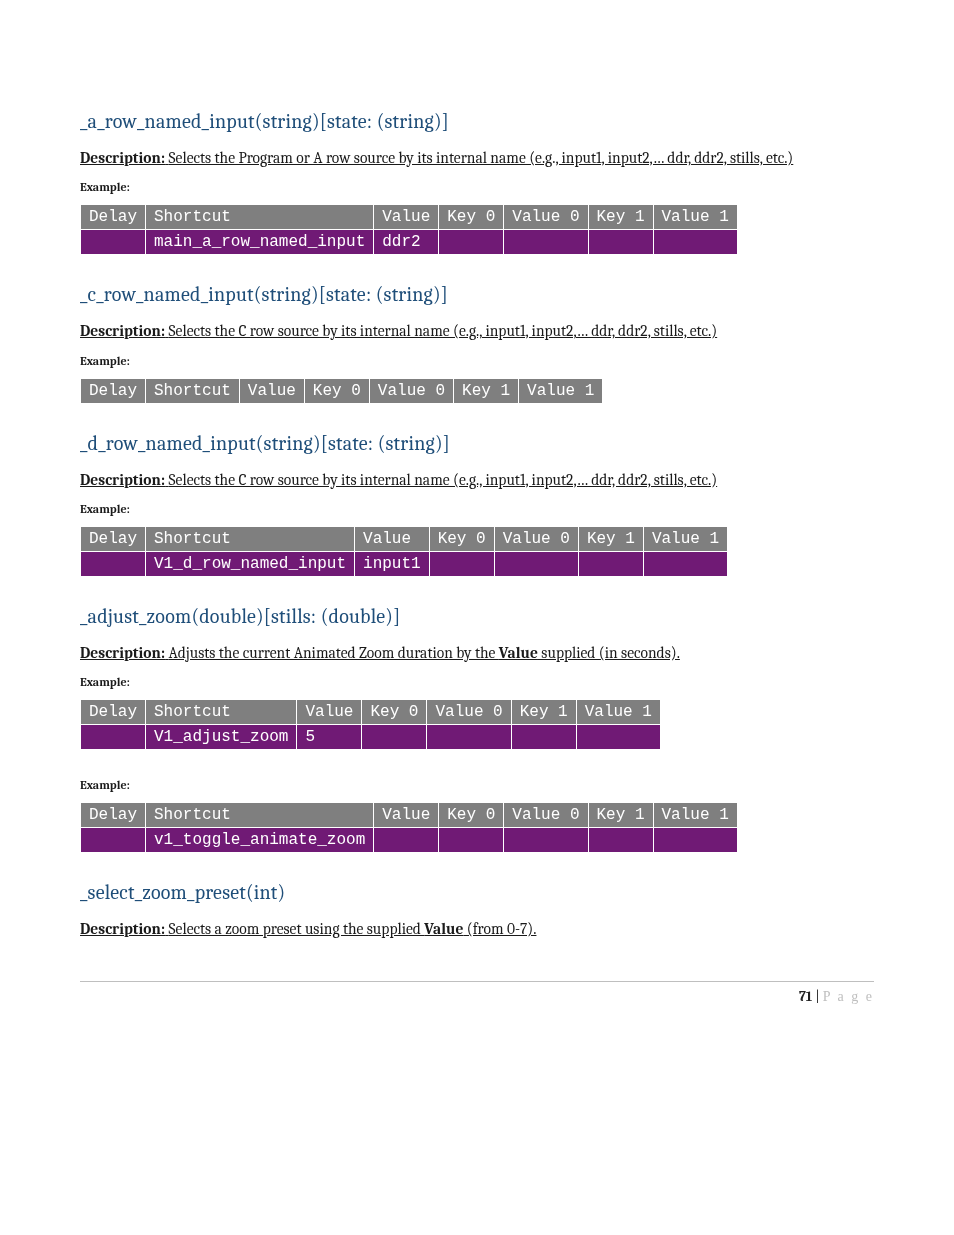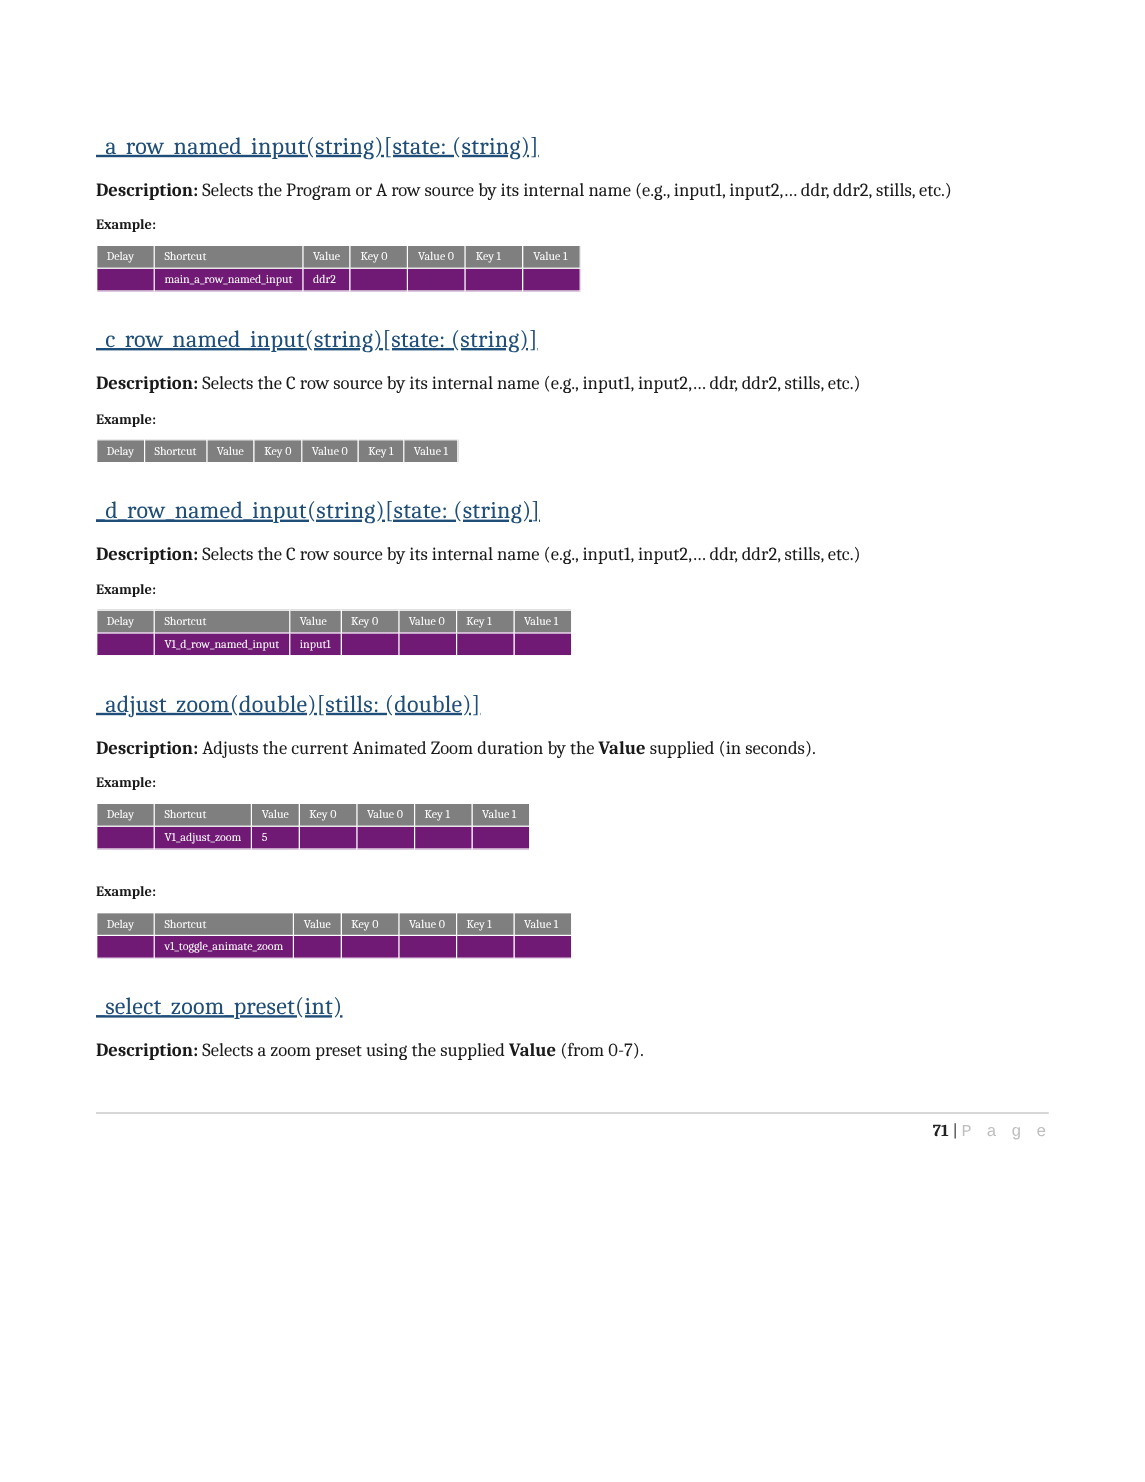--- a/index.html
+++ b/index.html
@@ -1,30 +1,30 @@
 <!DOCTYPE html>
 <html><head>
 <meta charset="utf-8">
 <style>
 * { box-sizing: border-box; margin: 0; padding: 0; }
 html, body { width: 954px; background: #fff; font-family: Cambria, Georgia, "Times New Roman", serif; color: #1a1a1a; }
 .page { padding: 110px 80px 40px 80px; min-height: 1160px; position: relative; }
 .section { margin-bottom: 28px; }
-h3.fn { color: #1f4e79; font-size: 20px; font-weight: 400; margin-bottom: 14px; letter-spacing: 0.2px; text-decoration: underline; }
-.desc { font-size: 15.5px; line-height: 1.5; margin-bottom: 10px; text-align: justify; }
+h3.fn { color: #1f4e79; font-size: 20px; font-weight: 400; margin-bottom: 14px; letter-spacing: 0.2px; }
+.desc { font-size: 15.5px; line-height: 1.5; margin-bottom: 10px; text-align: justify; text-decoration: underline; }
 .desc b { font-weight: bold; }
 .example-label { font-size: 12px; font-weight: bold; margin-bottom: 10px; }
-table.ex { border-collapse: collapse; font-size: 10px; }
+table.ex { border-collapse: collapse; font-size: 16px; font-family: Liberation Mono, monospace; }
 table.ex th, table.ex td { border: 1px solid #fff; padding: 3px 8px; text-align: left; vertical-align: middle; white-space: nowrap; }
 table.ex th { background: #7f7f7f; color: #fff; font-weight: 400; }
 table.ex td { background: #701a75; color: #fff; }
 table.ex td.pad { min-width: 48px; }
 .footer-line { border-top: 1px solid #bfbfbf; margin-top: 40px; padding-top: 6px; text-align: right; font-size: 14px; }
 .footer-line .pn { font-weight: bold; color: #222; margin-left: 28px; }
-.footer-line .pl { color: #bfbfbf; letter-spacing: 2px; font-family: Liberation Mono, monospace; }
+.footer-line .pl { color: #bfbfbf; letter-spacing: 2px; font-family: Liberation Serif, serif; }
 </style>
 </head>
 <body>
 
 <div class="page">
 
   <div class="section">
     <h3 class="fn">_a_row_named_input(string)[state: (string)]</h3>
     <p class="desc">
       <b>Description:</b>

